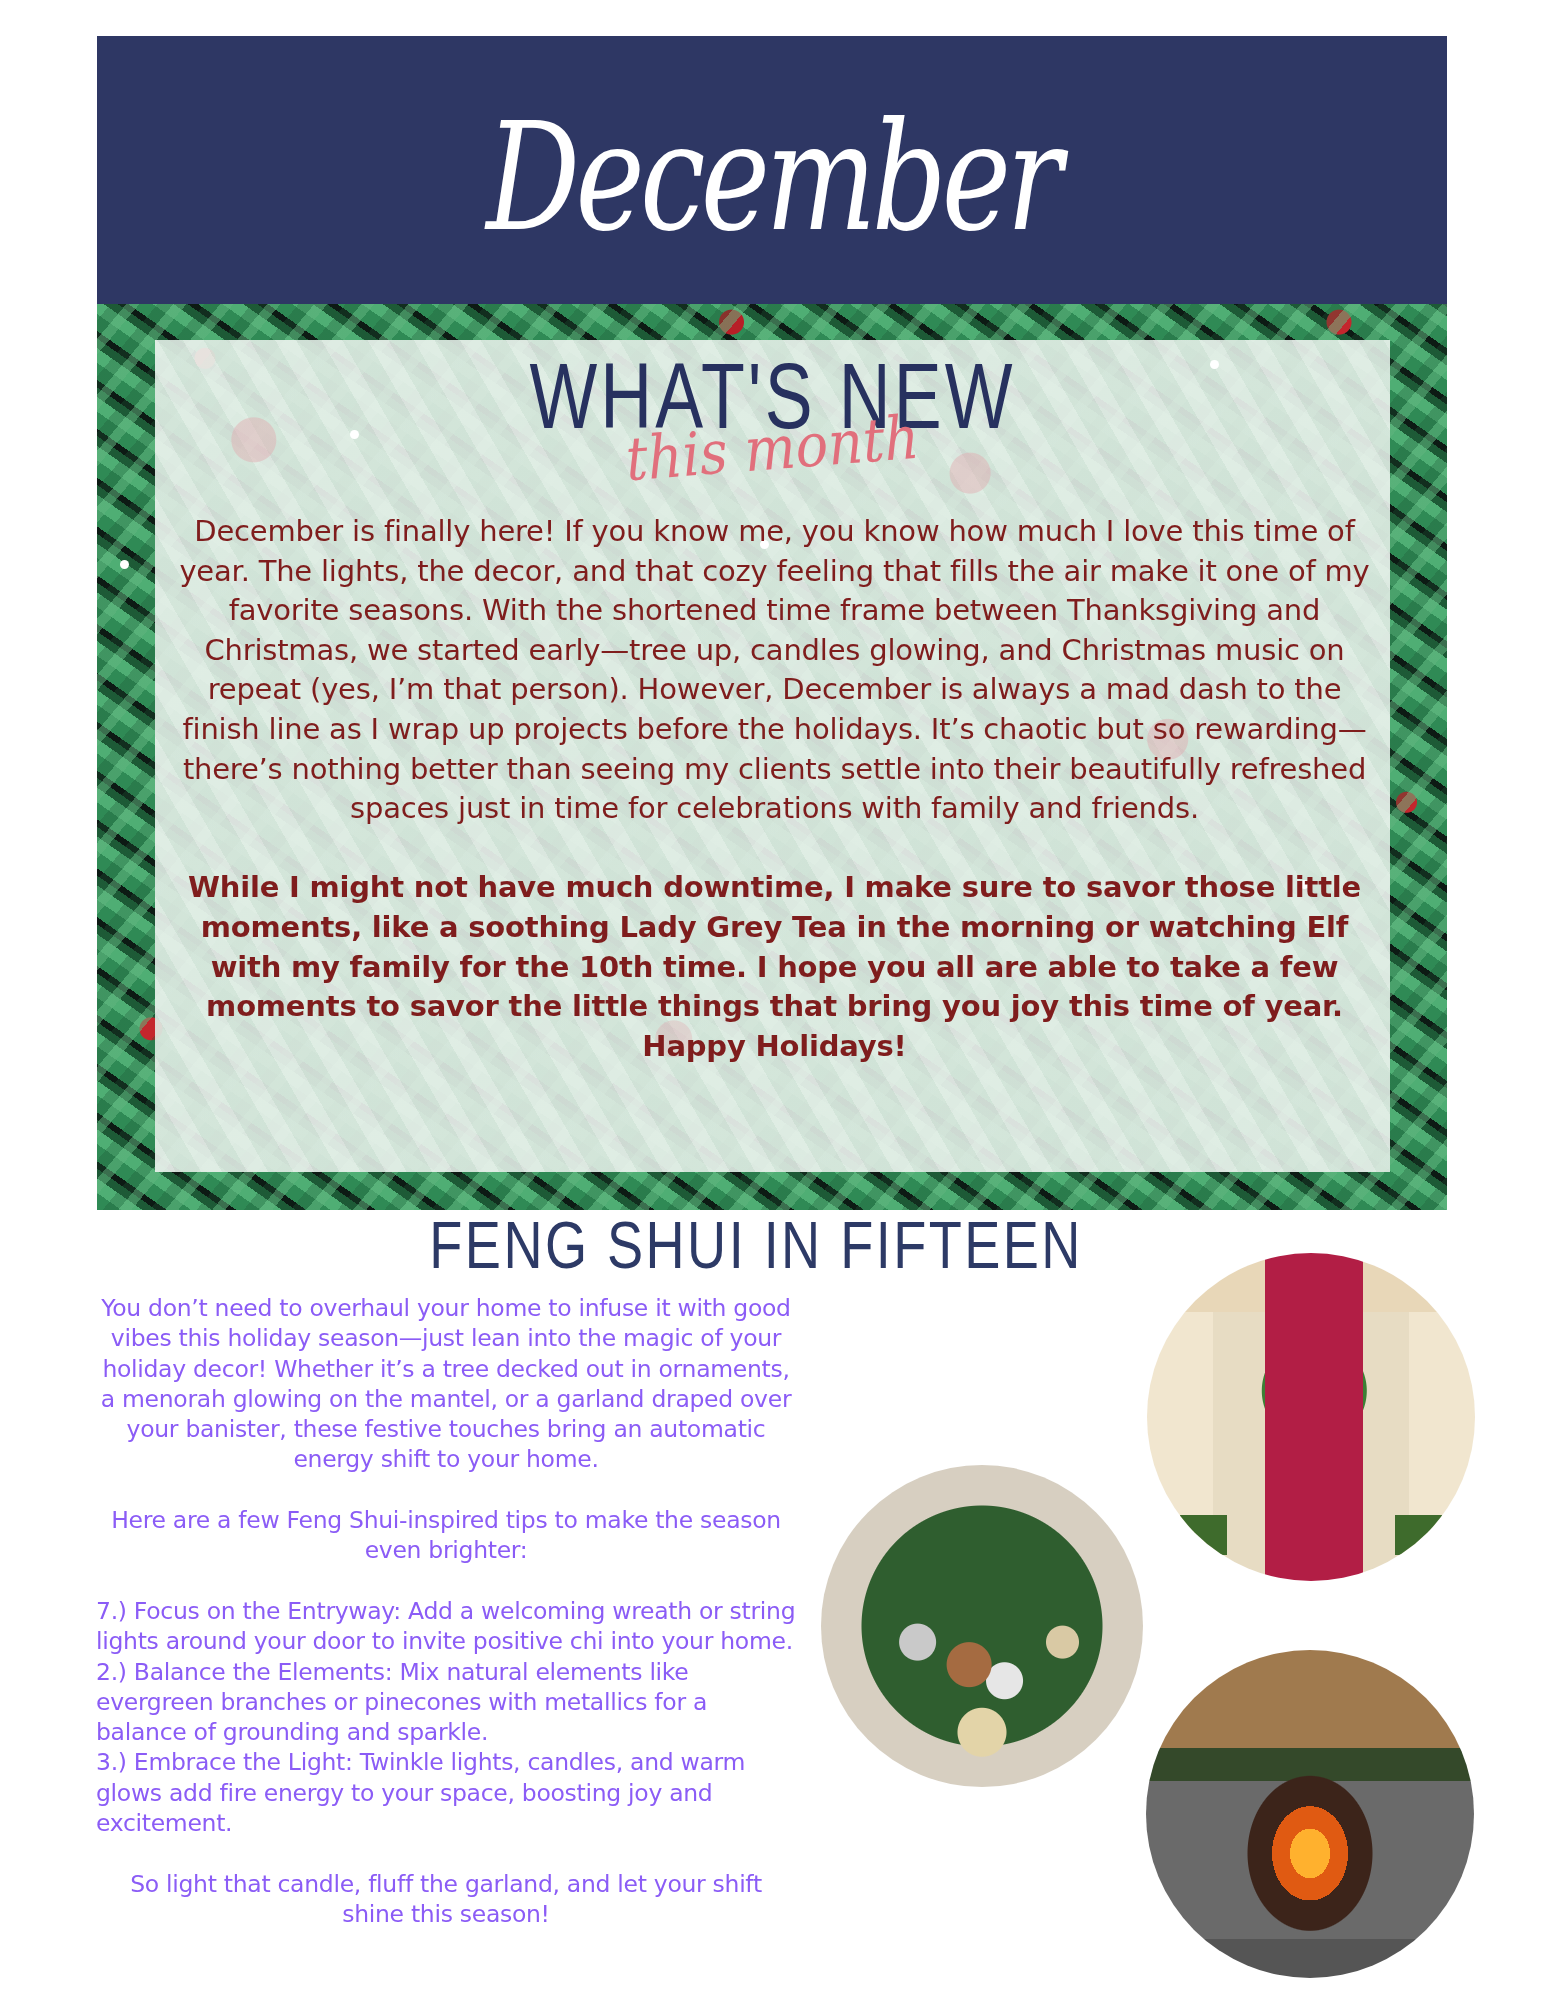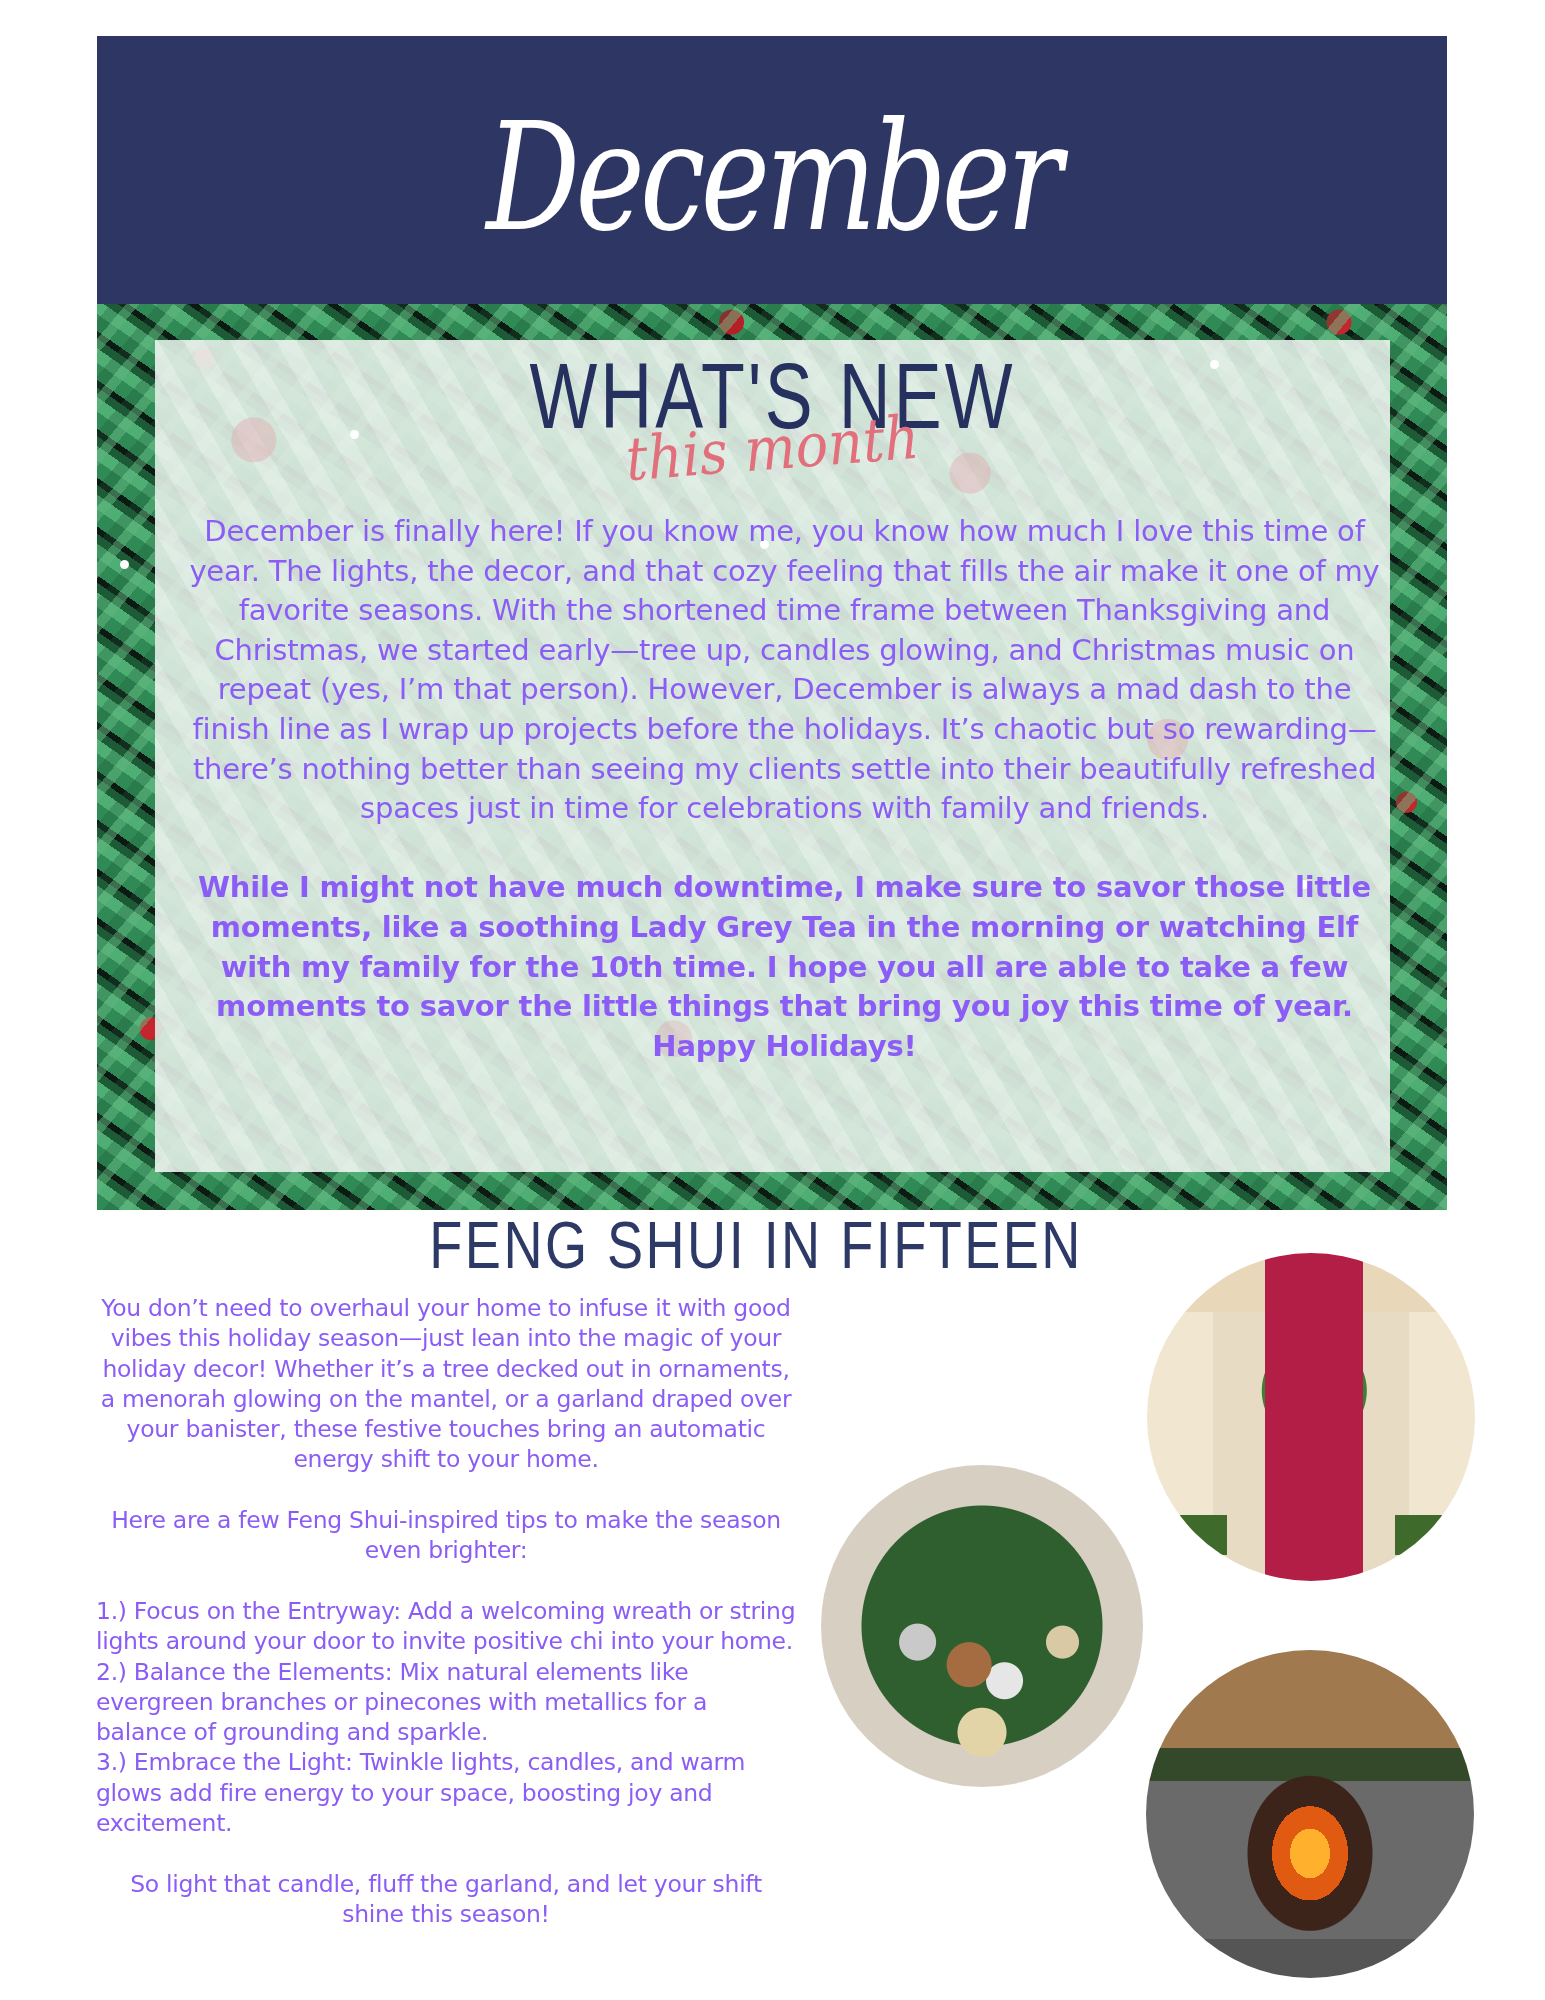--- a/index.html
+++ b/index.html
@@ -27,22 +27,22 @@
       radial-gradient(circle at 82% 48%, rgba(225,170,175,0.45) 0 20px, transparent 21px),
       radial-gradient(circle at 42% 84%, rgba(225,170,175,0.35) 0 18px, transparent 19px),
       repeating-linear-gradient(60deg, rgba(255,255,255,0.22) 0 18px, rgba(200,220,208,0.18) 18px 40px); }
 
   .whatsnew { position:absolute; left:0; width:1545px; top:350px; text-align:center; z-index:3;
     font-family:"Liberation Sans", sans-serif; font-size:92px; color:#27315f; letter-spacing:4px;
     transform:scaleX(0.78); transform-origin:center top; font-weight:normal; line-height:1; }
   .thismonth { position:absolute; left:0; width:1545px; top:418px; text-align:center; z-index:3;
     font-family:"DejaVu Serif", serif; font-style:italic; font-size:60px; color:#e16f7c; line-height:1; transform:scaleX(0.9) rotate(-4deg); }
 
-  .intro { position:absolute; left:187px; width:1195px; top:512px; z-index:3; text-align:center;
-    font-family:"DejaVu Sans", sans-serif; font-size:29px; line-height:39.6px; color:#8b5cf6; letter-spacing:-0.2px; }
+  .intro { position:absolute; left:177px; width:1195px; top:512px; z-index:3; text-align:center;
+    font-family:"DejaVu Sans", sans-serif; font-size:29px; line-height:39.6px; color:#7f1d1d; letter-spacing:-0.2px; }
   .intro p { margin:0; }
   .intro p + p { margin-top:39.6px;font-weight:bold; }
 
   .feng-title { position:absolute; left:0; width:1545px; top:1212px; text-align:center;
     font-family:"Liberation Sans", sans-serif; font-size:66px; color:#2d3a66; letter-spacing:3px;
     transform:scaleX(0.82) translateX(-20px); line-height:1; }
 
   .feng-body { position:absolute; left:96px; width:700px; top:1293px; font-family:"DejaVu Sans", sans-serif;
     font-size:23.5px; line-height:30.3px; color:#8b5cf6; letter-spacing:-0.3px; }
   .feng-body p { margin:0; }
@@ -97,21 +97,21 @@
   <p>While I might not have much downtime, I make sure to savor those little moments, like a soothing Lady Grey Tea in the morning or watching Elf with my family for the 10th time. I hope you all are able to take a few moments to savor the little things that bring you joy this time of year. Happy Holidays!</p>
 </div>
 
 <div class="feng-title">FENG SHUI IN FIFTEEN</div>
 
 <div class="feng-body">
   <p class="center">You don’t need to overhaul your home to infuse it with good vibes this holiday season—just lean into the magic of your holiday decor! Whether it’s a tree decked out in ornaments, a menorah glowing on the mantel, or a garland draped over your banister, these festive touches bring an automatic energy shift to your home.</p>
   <div class="gap"></div>
   <p class="center">Here are a few Feng Shui-inspired tips to make the season even brighter:</p>
   <div class="gap"></div>
-  <p>1.) Focus on the Entryway: Add a welcoming wreath or string lights around your door to invite positive chi into your home.</p>
+  <p>7.) Focus on the Entryway: Add a welcoming wreath or string lights around your door to invite positive chi into your home.</p>
   <p>2.) Balance the Elements: Mix natural elements like evergreen branches or pinecones with metallics for a balance of grounding and sparkle.</p>
   <p>3.) Embrace the Light: Twinkle lights, candles, and warm glows add fire energy to your space, boosting joy and excitement.</p>
   <div class="gap"></div>
   <p class="center">So light that candle, fluff the garland, and let your shift shine this season!</p>
 </div>
 
 <div class="photo photo-door"></div>
 <div class="photo photo-decor"></div>
 <div class="photo photo-fire"></div>
 

